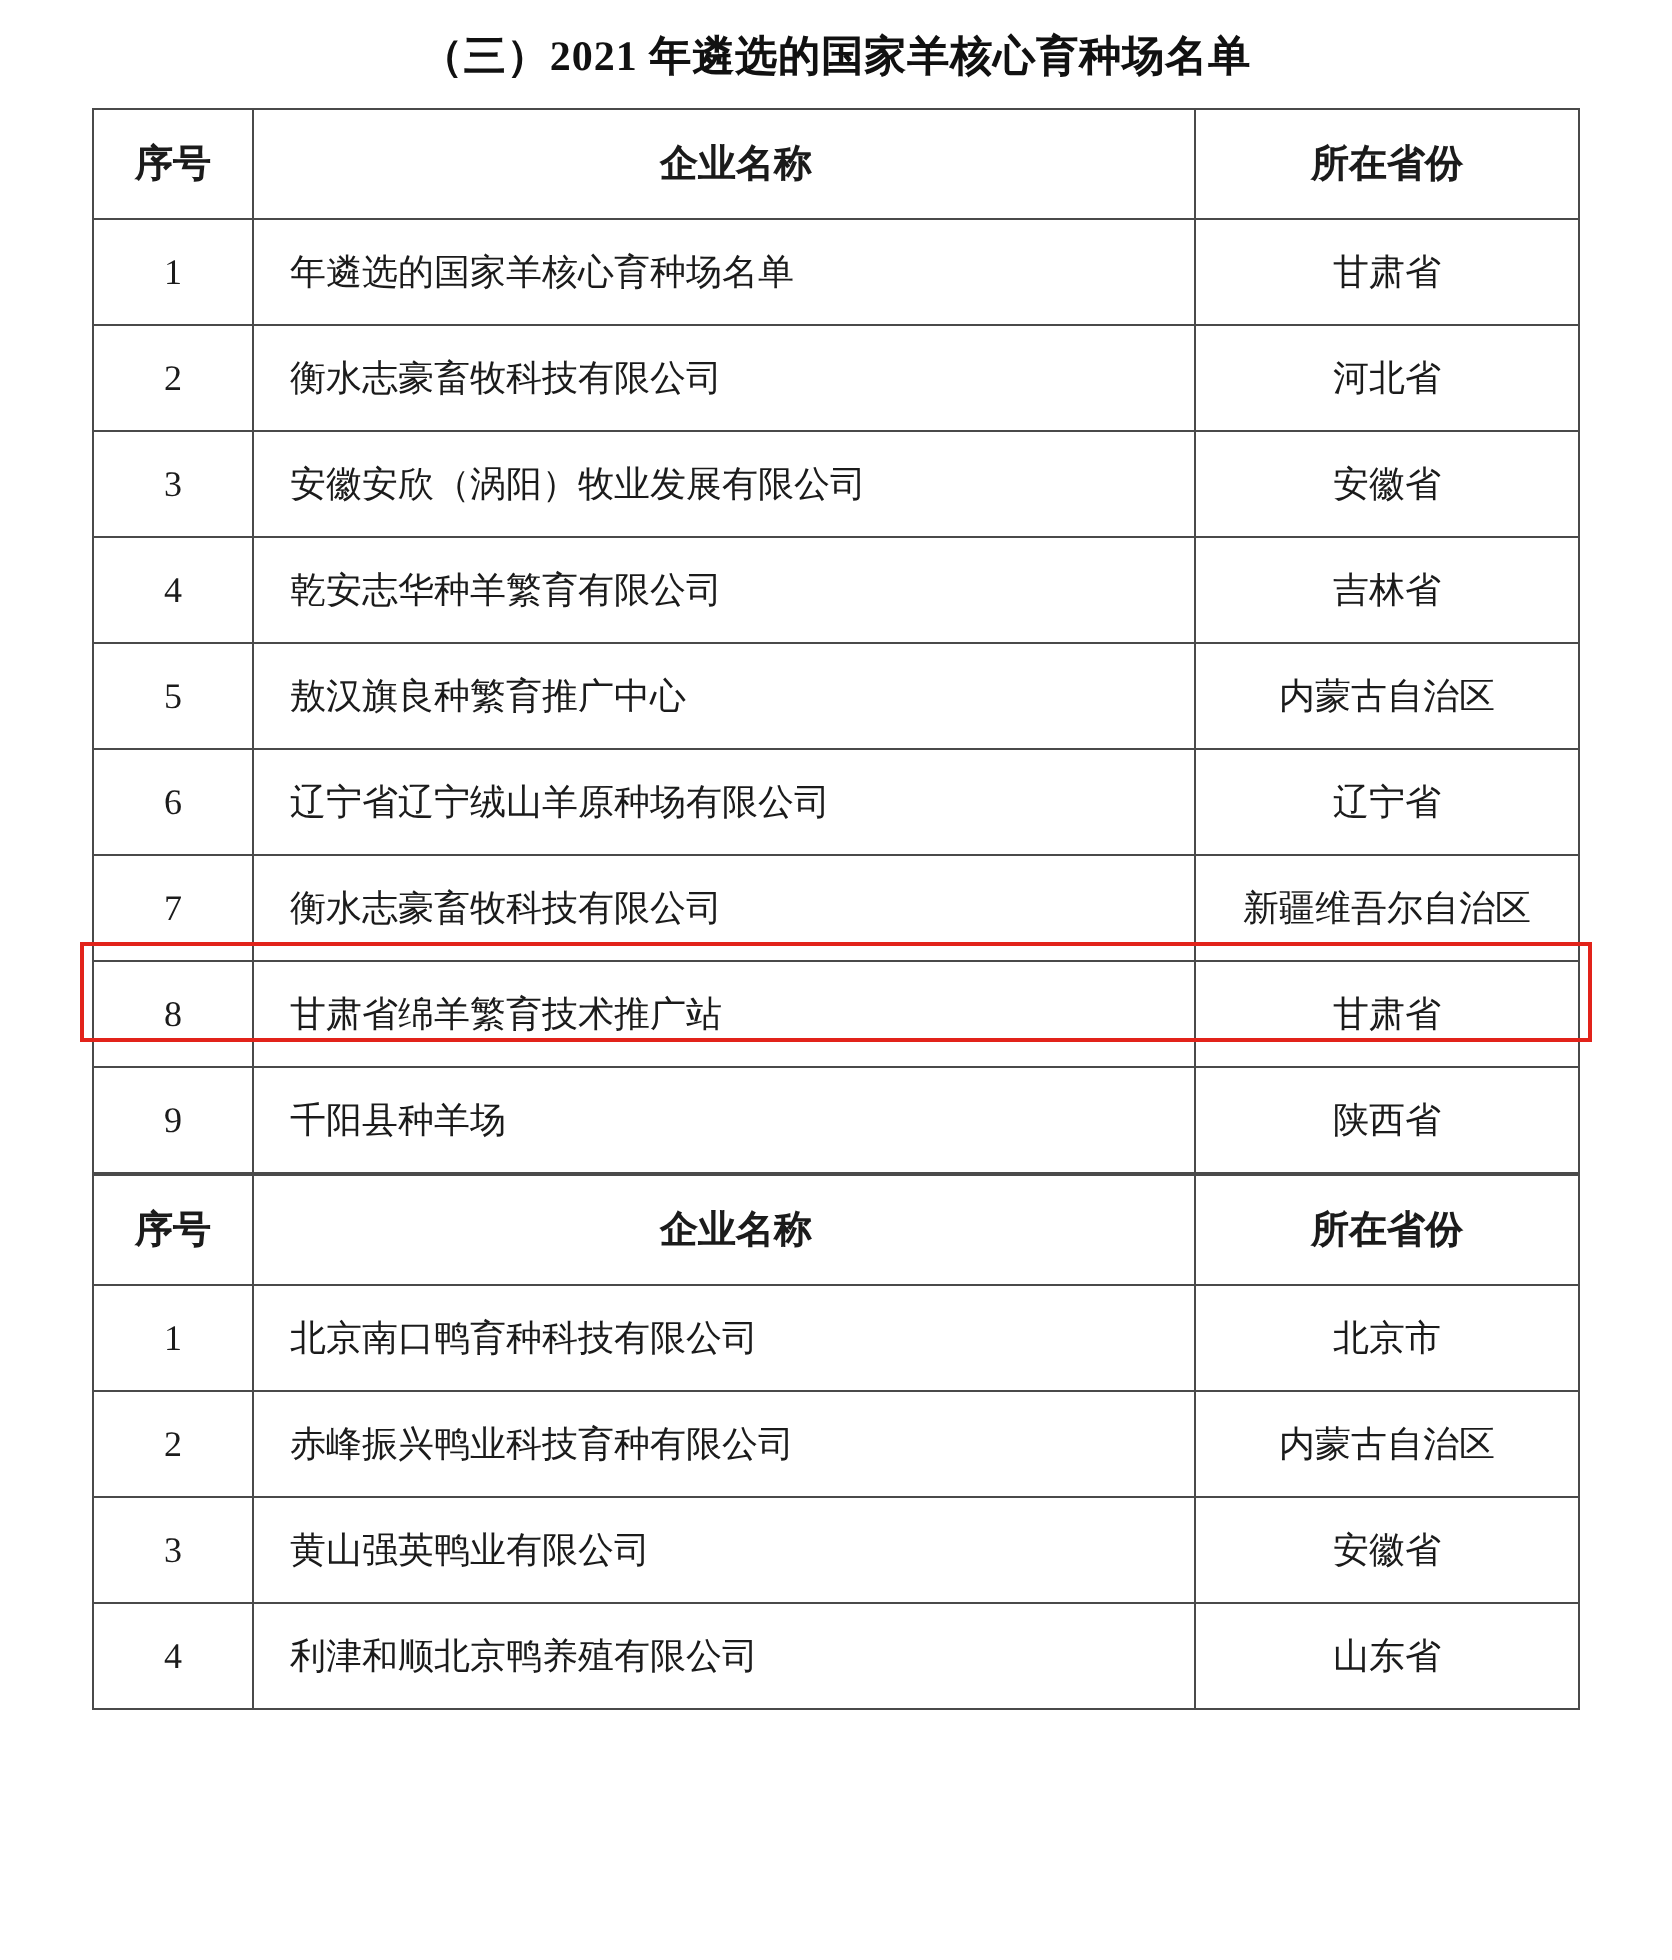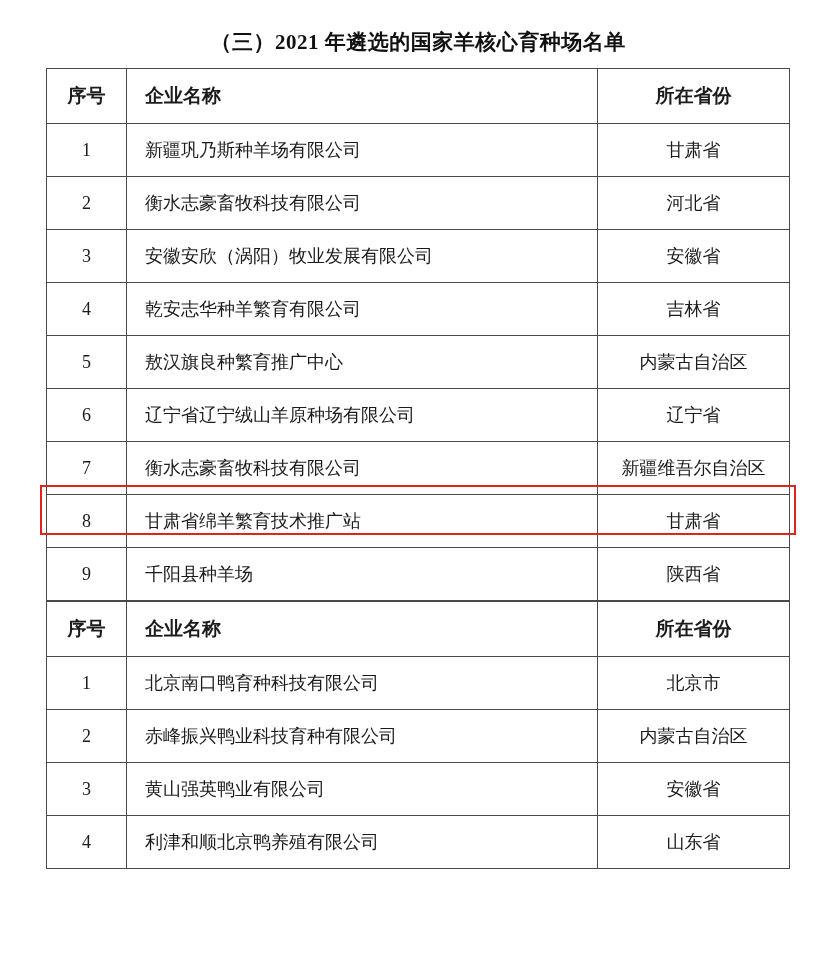--- a/index.html
+++ b/index.html
@@ -21,21 +21,21 @@
     box-sizing: border-box;
     padding: 0 46px;
   }
   .section-title {
     text-align: center;
     font-size: 21px;
     font-weight: bold;
     letter-spacing: 0.5px;
     color: #111111;
   }
-  .title-1 { padding-top: 28px; padding-bottom: 12px; }
+  .title-1 { padding-top: 14px; padding-bottom: 12px; }
   .title-2 { padding-top: 36px; padding-bottom: 12px; }
 
   table.doc-table {
     width: 100%;
     border-collapse: collapse;
     table-layout: fixed;
     position: relative;
   }
   table.doc-table td, table.doc-table th {
     border: 1px solid #4a4a4a;
@@ -48,21 +48,21 @@
   table.doc-table th {
     font-weight: bold;
     font-size: 19px;
     text-align: center;
     height: 50px;
   }
   .col-idx { width: 80px; text-align: center; }
   .col-name { text-align: left; padding-left: 18px !important; }
   .col-prov { width: 192px; text-align: center; }
 
-  thead th.col-name { text-align: left; }
+  thead th.col-name { text-align: center; }
 
   .table-wrap { position: relative; }
 
   .highlight-box {
     position: absolute;
     left: -6px;
     right: -6px;
     border: 2px solid #e2231a;
     box-sizing: border-box;
     pointer-events: none;
@@ -80,21 +80,21 @@
       <thead>
         <tr>
           <th class="col-idx">序号</th>
           <th class="col-name">企业名称</th>
           <th class="col-prov">所在省份</th>
         </tr>
       </thead>
       <tbody>
           <tr>
             <td class="col-idx">1</td>
-            <td class="col-name">新疆巩乃斯种羊场有限公司</td>
+            <td class="col-name">年遴选的国家羊核心育种场名单</td>
             <td class="col-prov">甘肃省</td>
           </tr>
           <tr>
             <td class="col-idx">2</td>
             <td class="col-name">衡水志豪畜牧科技有限公司</td>
             <td class="col-prov">河北省</td>
           </tr>
           <tr>
             <td class="col-idx">3</td>
             <td class="col-name">安徽安欣（涡阳）牧业发展有限公司</td>

